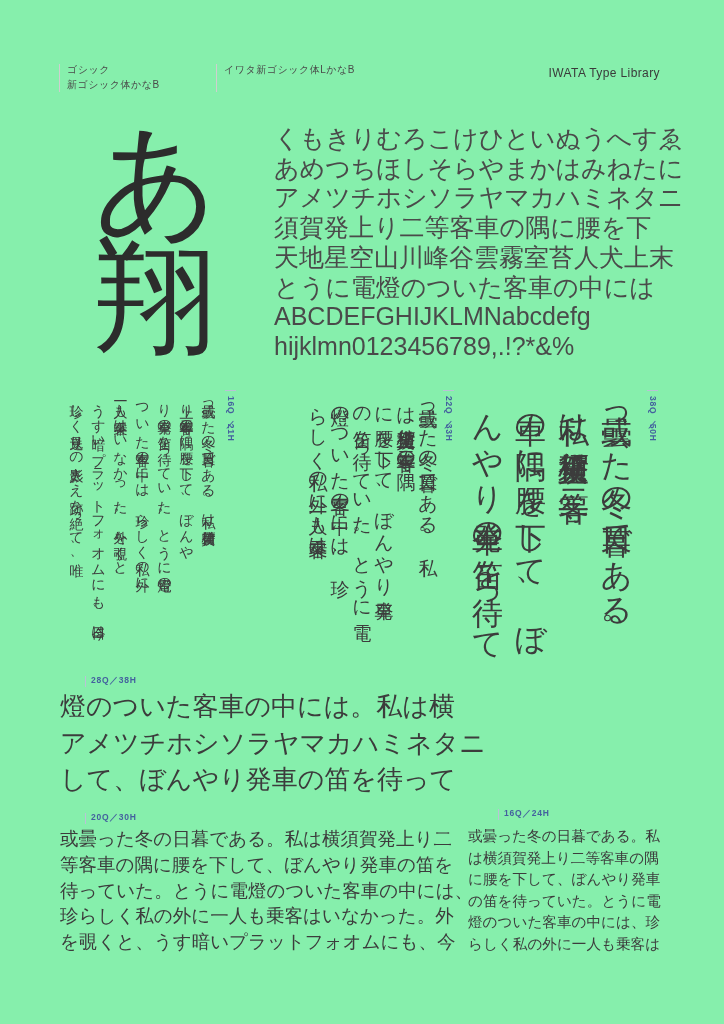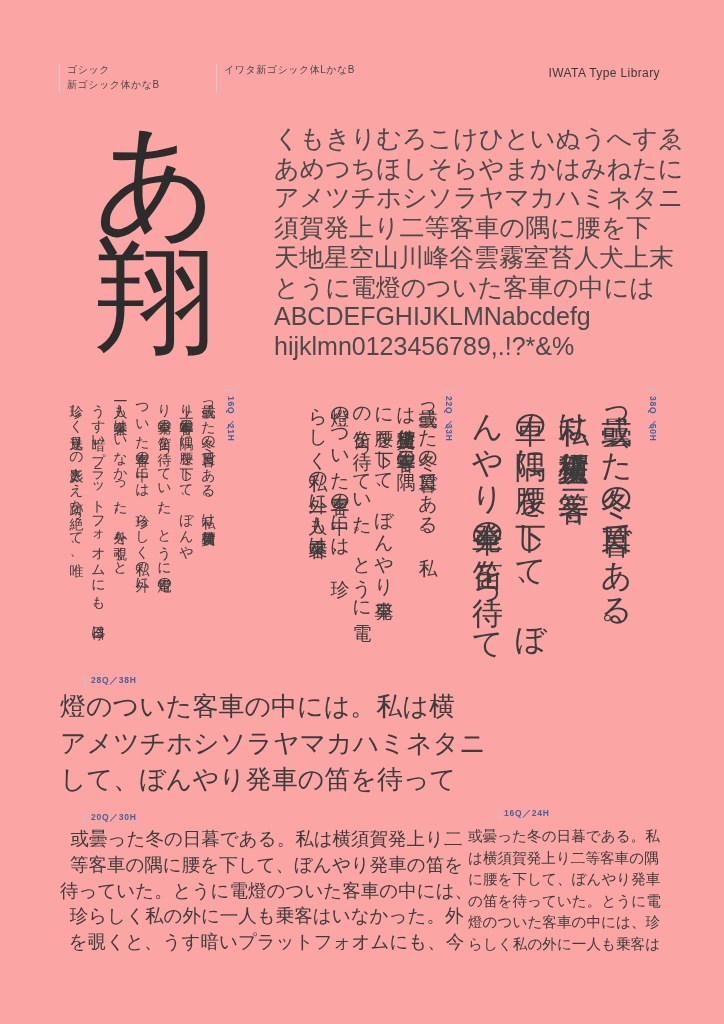--- a/index.html
+++ b/index.html
@@ -1,17 +1,17 @@
 <!DOCTYPE html>
 <html><head>
 <meta charset="utf-8">
 <style>
   html,body { margin:0; padding:0; background:#e8e8e8; }
   .page {
-    position:relative; width:724px; height:1024px; background:#fca5a5;
+    position:relative; width:724px; height:1024px; background:#86efac;
     font-family:"Liberation Sans","DejaVu Sans",sans-serif;
     overflow:hidden; margin:0 auto;
   }
   .abs { position:absolute; }
   
   .hrule { width:1px; height:28px; background:#cfcfcf; }
   .hdr-small { font-size:10px; line-height:15px; color:#4a4a4a; letter-spacing:0.5px; white-space:nowrap; }
   .hdr-right { font-size:12px; color:#3a3a3a; letter-spacing:0.4px; white-space:nowrap; }
   
   .display-glyphs { font-size:122px; line-height:117px; color:#2c2c2c; font-weight:500; }
@@ -23,21 +23,21 @@
   .vb-a { font-size:31px; letter-spacing:0.5px; }
   .vb-a .vcol { line-height:43px; }
   .vb-b { font-size:19px; }
   .vb-b .vcol { line-height:22px; }
   .vb-c { font-size:14px; }
   .vb-c .vcol { line-height:22px; }
   
   .hblock { color:#3c3c3c; }
   .hblock div { white-space:nowrap; }
   .hb-d { font-size:26px; line-height:36.5px; }
-  .hb-e { font-size:18.5px; line-height:25.8px;text-align:center; }
+  .hb-e { font-size:18.5px; line-height:25.8px; }
   .hb-f { font-size:14.6px; line-height:21.5px; }
   
   .hlabel-wrap { display:flex; align-items:flex-start;padding-left:25px; }
   .label-rule-v { width:1px; height:11px; background:#b9c3d6; margin-right:5px; margin-top:1px; }
   .label-rule-h { width:11px; height:1px; background:#b9c3d6; margin-bottom:5px; }
   .sizelabel { font-size:8.5px; font-weight:600; color:#44619e; letter-spacing:0.8px; white-space:nowrap; }
   .vlabel { writing-mode:vertical-rl; text-orientation:mixed; }
 </style>
 </head>
 <body>

